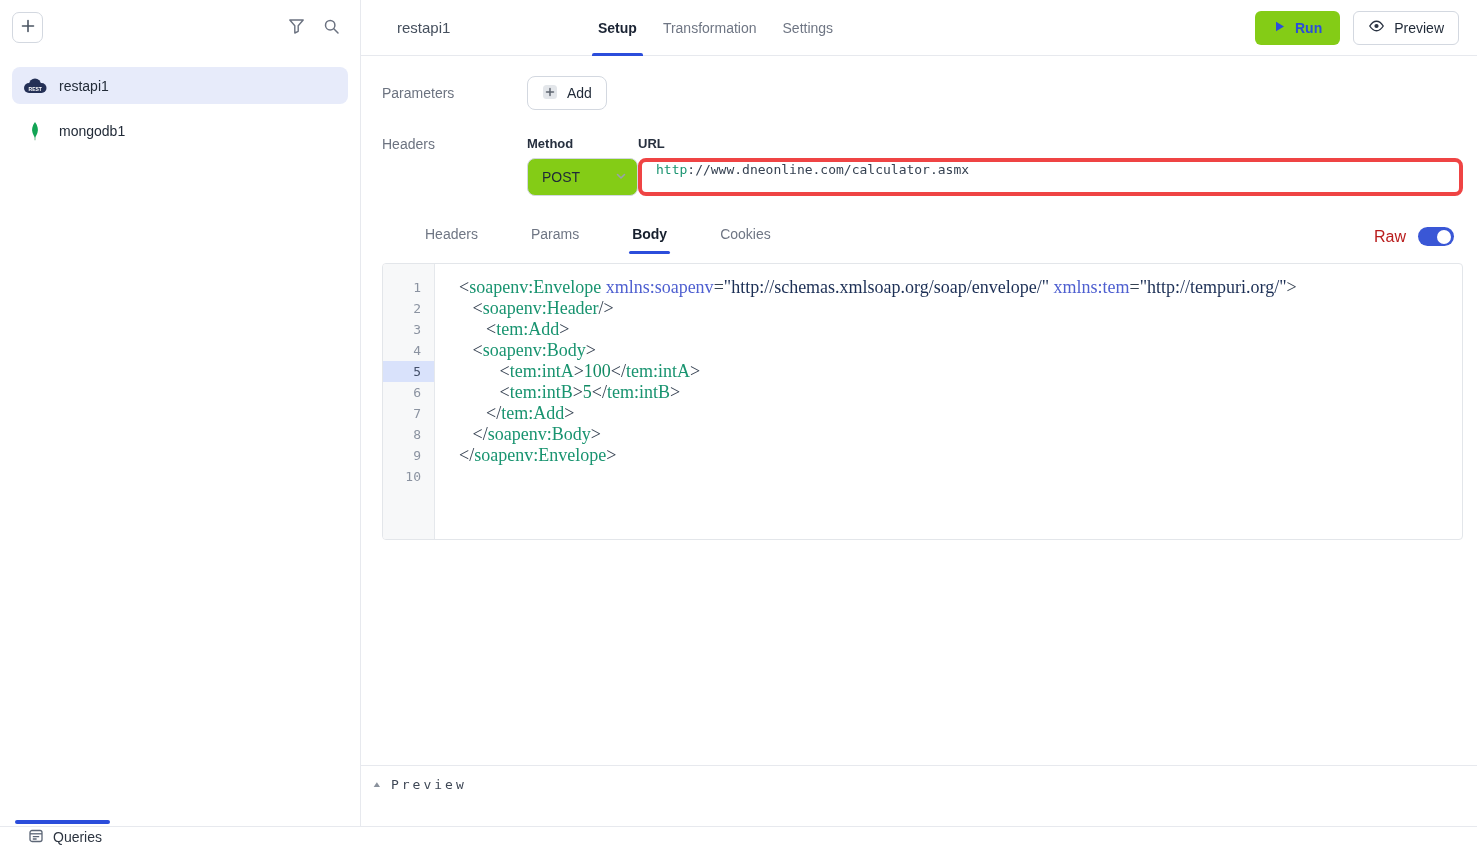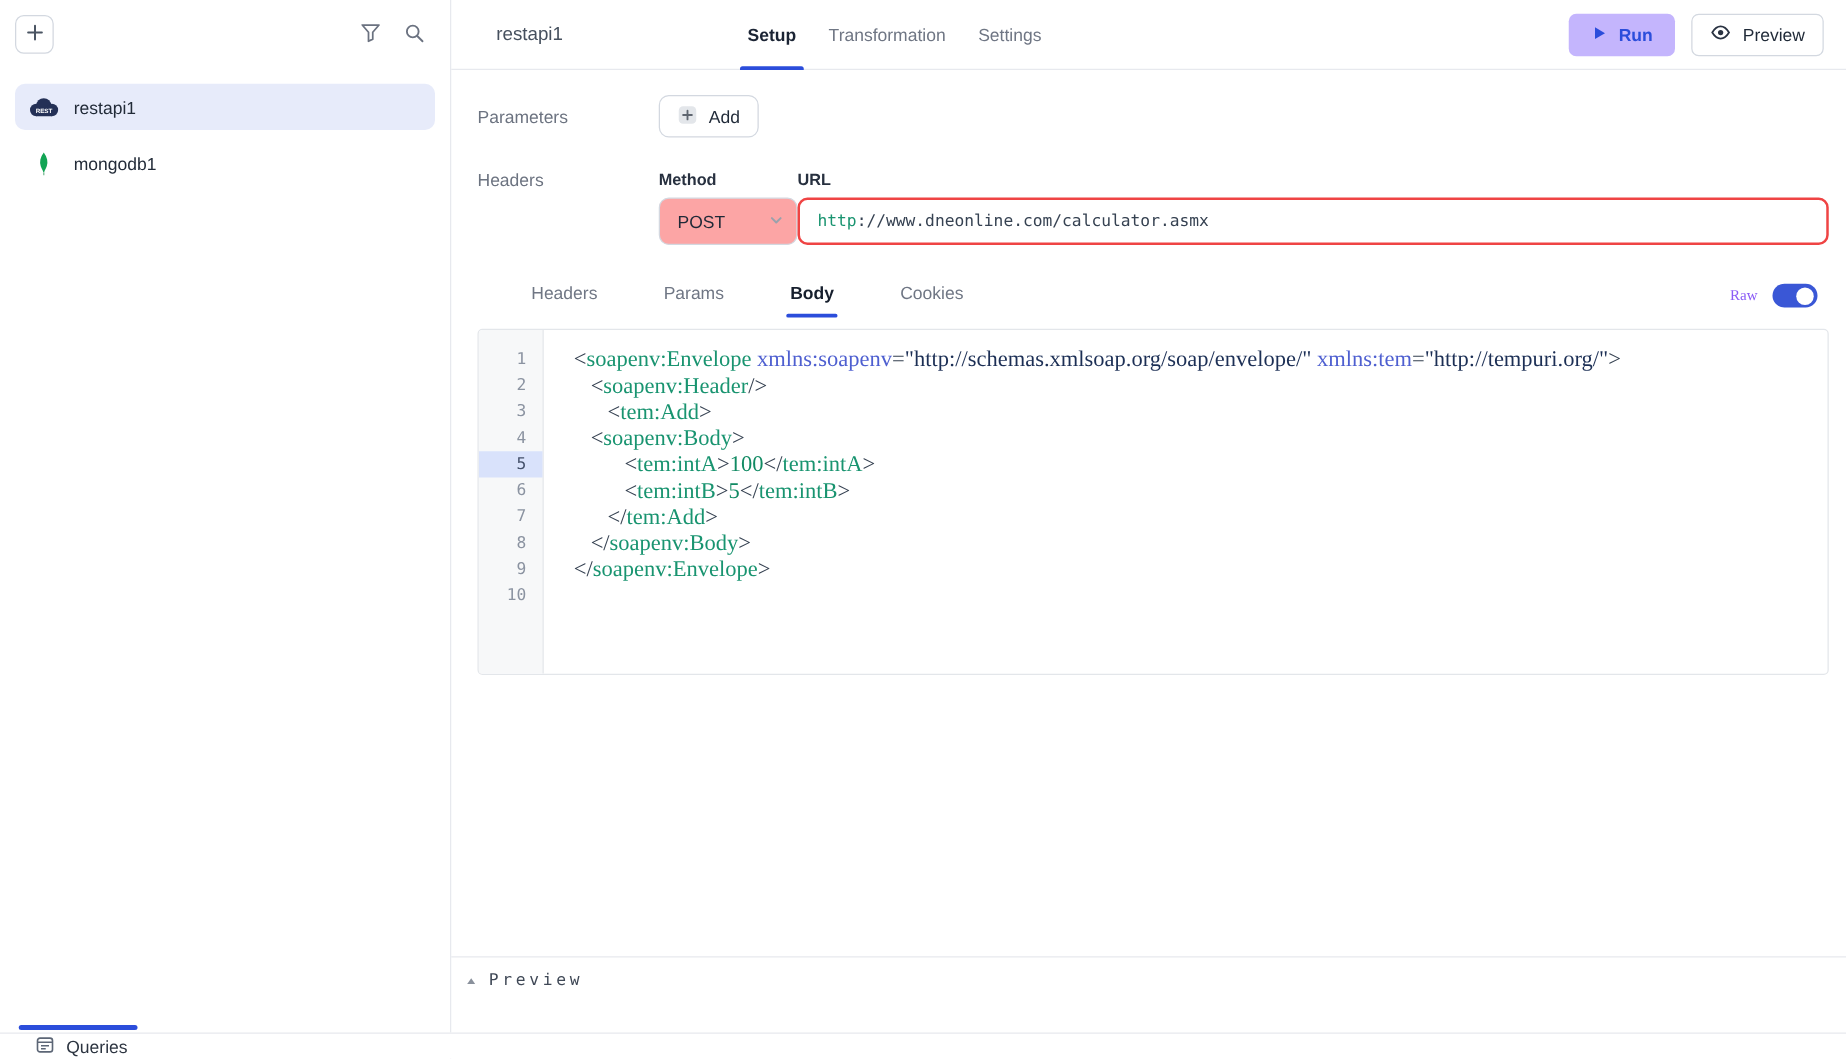--- a/index.html
+++ b/index.html
@@ -49,21 +49,21 @@
     height: 100%; display: flex; align-items: center; position: relative;
     font-size: 14px; color: #6f7684;
   }
   .htab.active { color: #1b2434; font-weight: 600; }
   .htab.active::after {
     content: ""; position: absolute; left: -6px; right: -6px; bottom: -1px;
     height: 3px; background: #2b4ddb; border-radius: 2px 2px 0 0;
   }
   .hactions { margin-left: auto; display: flex; align-items: center; gap: 13px; }
   .run-btn {
-    height: 34px; padding: 0 18px; background: #c4b5fd; color: #2b4ddb;
+    height: 34px; padding: 0 18px; background: #84cc16; color: #2b4ddb;
     border: none; border-radius: 6px; font-size: 14px; font-weight: 600;
     display: flex; align-items: center; gap: 9px;
   }
   .preview-btn {
     height: 34px; padding: 0 14px; background: #fff; color: #1f2937;
     border: 1px solid #d3d8e0; border-radius: 6px; font-size: 14px; font-weight: 500;
     display: flex; align-items: center; gap: 9px;
   }
 
   
@@ -74,41 +74,41 @@
   .add-btn2 {
     height: 34px; padding: 0 14px; background: #fff; border: 1px solid #d3d8e0;
     border-radius: 8px; display: flex; align-items: center; gap: 9px;
     font-size: 14px; font-weight: 500; color: #1f2937;
   }
   .req-fields { flex: 1; display: flex; }
   .fgroup { display: flex; flex-direction: column; gap: 7px; }
   .flabel { font-size: 13px; font-weight: 600; color: #27303f; }
   .method-group { width: 111px; }
   .select {
-    height: 38px; border: 1px solid #d3d8e0; border-radius: 8px; background: #fca5a5;
+    height: 38px; border: 1px solid #d3d8e0; border-radius: 8px; background: #84cc16;
     display: flex; align-items: center; justify-content: space-between;
     padding: 0 8px 0 14px; font-size: 14px; color: #1f2937;
   }
   .url-group { flex: 1; }
   .url-input {
-    height: 38px; border: 2px solid #ef4444; border-radius: 8px; background: #fff;
-    display: flex; align-items: center; padding: 0 14px;
+    height: 38px; border: 4px solid #ef4444; border-radius: 8px; background: #fff;
+    display: flex; padding: 0 14px;
     font-family: "DejaVu Sans Mono", monospace; font-size: 13px; white-space: pre;
   }
 
   .body-tabs-row { margin-top: 30px; display: flex; align-items: flex-start; }
   .btabs { display: flex; gap: 25px; margin-left: 15px; }
   .btab { font-size: 14px; color: #6f7684; padding-bottom: 12px; position: relative; margin-left: 28px; }
   .btab.active { color: #161f2d; font-weight: 600; }
   .btab.active::after {
     content: ""; position: absolute; left: -3px; right: -3px; bottom: 0;
     height: 3px; background: #2b4ddb; border-radius: 2px;
   }
   .raw-wrap { margin-left: auto; margin-right: 9px; display: flex; align-items: center; gap: 12px; margin-top: 1px; }
-  .raw-label { font-size: 12px; font-weight: 500; color: #8b5cf6; font-family: Liberation Serif, serif; }
+  .raw-label { font-size: 16px; font-weight: 500; color: #b91c1c; }
   .toggle { width: 36px; height: 19px; border-radius: 10px; background: #3a57d6; position: relative; }
   .toggle .knob { position: absolute; right: 3px; top: 2.5px; width: 14px; height: 14px; border-radius: 50%; background: #fff; }
 
   
   .editor {
     margin-top: 9px; height: 277px; border: 1px solid #e3e6ea; border-radius: 4px;
     display: flex; overflow: hidden; background: #fff;
   }
   .gutter { width: 52px; background: #f7f8f9; border-right: 1px solid #e5e8ec; padding-top: 13px; }
   .gut-num {

